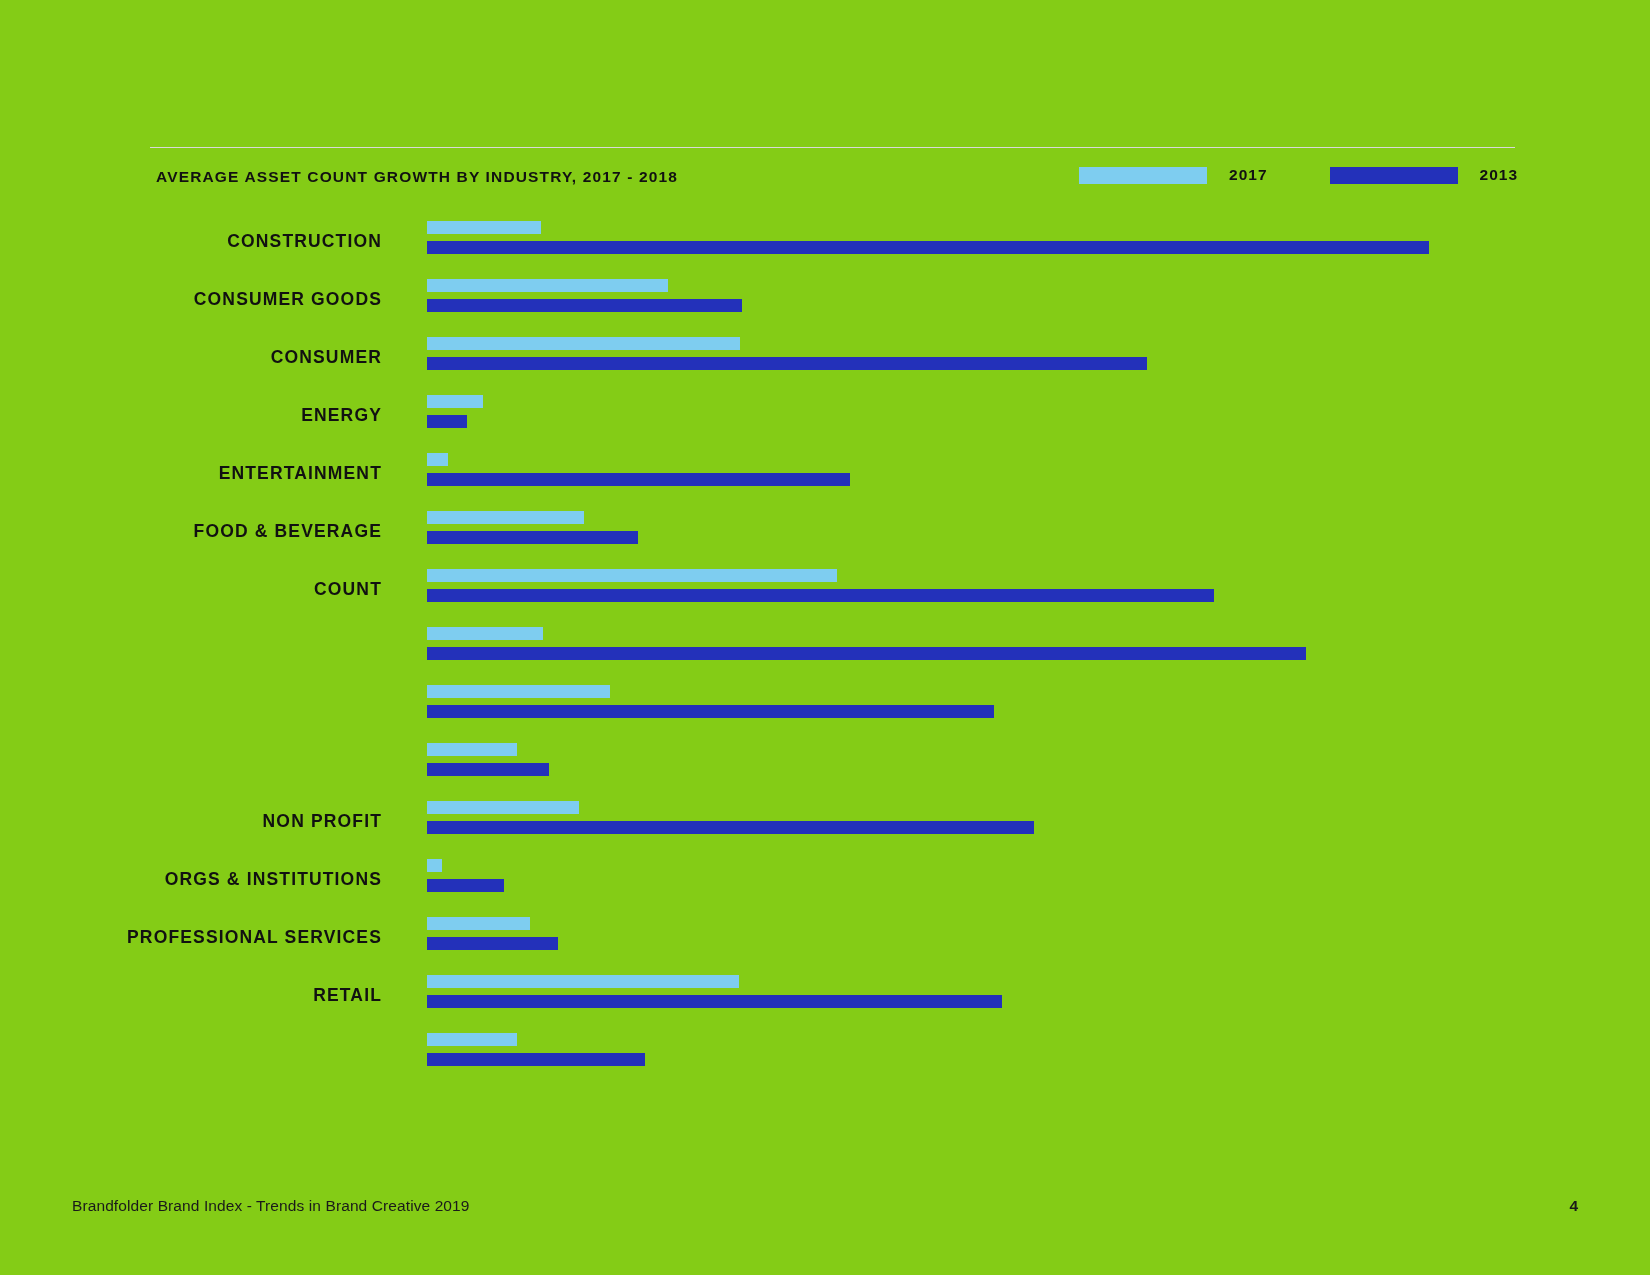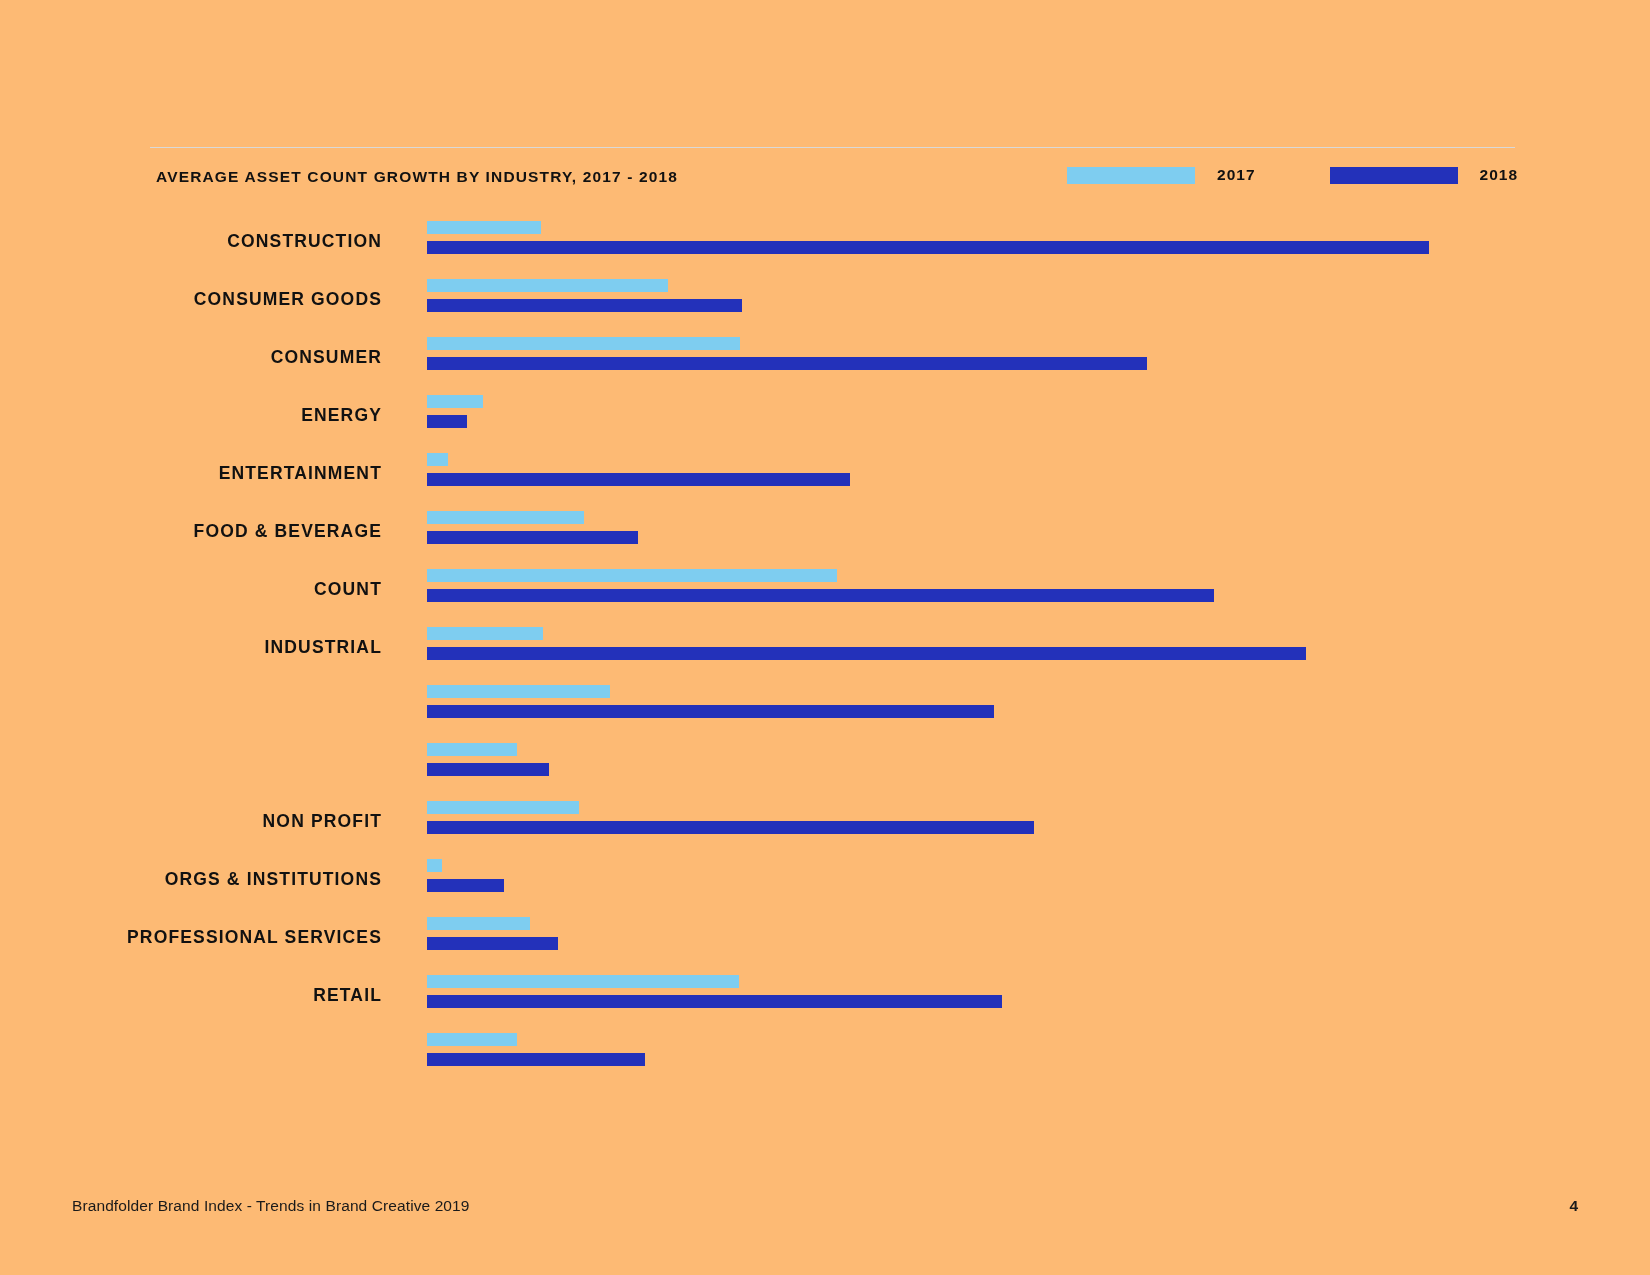--- a/index.html
+++ b/index.html
@@ -6,21 +6,21 @@
   html, body {
     width: 1650px;
     height: 1275px;
     background: #ffffff;
     font-family: "Liberation Sans", sans-serif;
   }
   .page {
     position: relative;
     width: 1650px;
     height: 1275px;
-    background: #fdba74;
+    background: #84cc16;
     overflow: hidden;
   }
 
   
   .top-rule {
     position: absolute;
     left: 150px;
     top: 147px;
     width: 1365px;
     height: 1px;
@@ -38,21 +38,21 @@
     color: #111111;
     white-space: nowrap;
   }
 
   .legend {
     position: absolute;
     top: 166px;
     right: 132px;
     display: flex;
     align-items: center;
-    gap: 12px;
+    gap: 0px;
   }
   .legend-item {
     display: flex;
     align-items: center;
   }
   .legend-item + .legend-item { margin-left: 62px; }
   .legend-swatch {
     width: 128px;
     height: 17px;
     display: block;
@@ -142,21 +142,21 @@
 
   <div class="chart-title">AVERAGE ASSET COUNT GROWTH BY INDUSTRY, 2017 - 2018</div>
 
   <div class="legend">
     <div class="legend-item">
       <span class="legend-swatch" style="background:#7ecdf0"></span>
       <span class="legend-label">2017</span>
     </div>
     <div class="legend-item">
       <span class="legend-swatch" style="background:#2331ba"></span>
-      <span class="legend-label">2018</span>
+      <span class="legend-label">2013</span>
     </div>
   </div>
 
   <div class="plot" id="plot">
       <div class="row">
         <div class="row-label">CONSTRUCTION</div>
         <div class="row-bars">
           <span class="bar bar-2017" style="background: rgb(126, 205, 240); width: 114px;"></span>
           <span class="bar bar-2018" style="background: rgb(35, 49, 186); width: 1002px;"></span>
         </div>
@@ -197,21 +197,20 @@
         </div>
       </div>
       <div class="row">
         <div class="row-label">COUNT</div>
         <div class="row-bars">
           <span class="bar bar-2017" style="background: rgb(126, 205, 240); width: 410px;"></span>
           <span class="bar bar-2018" style="background: rgb(35, 49, 186); width: 787px;"></span>
         </div>
       </div>
       <div class="row">
-        <div class="row-label">INDUSTRIAL</div>
         <div class="row-bars">
           <span class="bar bar-2017" style="background: rgb(126, 205, 240); width: 116px;"></span>
           <span class="bar bar-2018" style="background: rgb(35, 49, 186); width: 879px;"></span>
         </div>
       </div>
       <div class="row">
         <div class="row-bars">
           <span class="bar bar-2017" style="background: rgb(126, 205, 240); width: 183px;"></span>
           <span class="bar bar-2018" style="background: rgb(35, 49, 186); width: 567px;"></span>
         </div>

